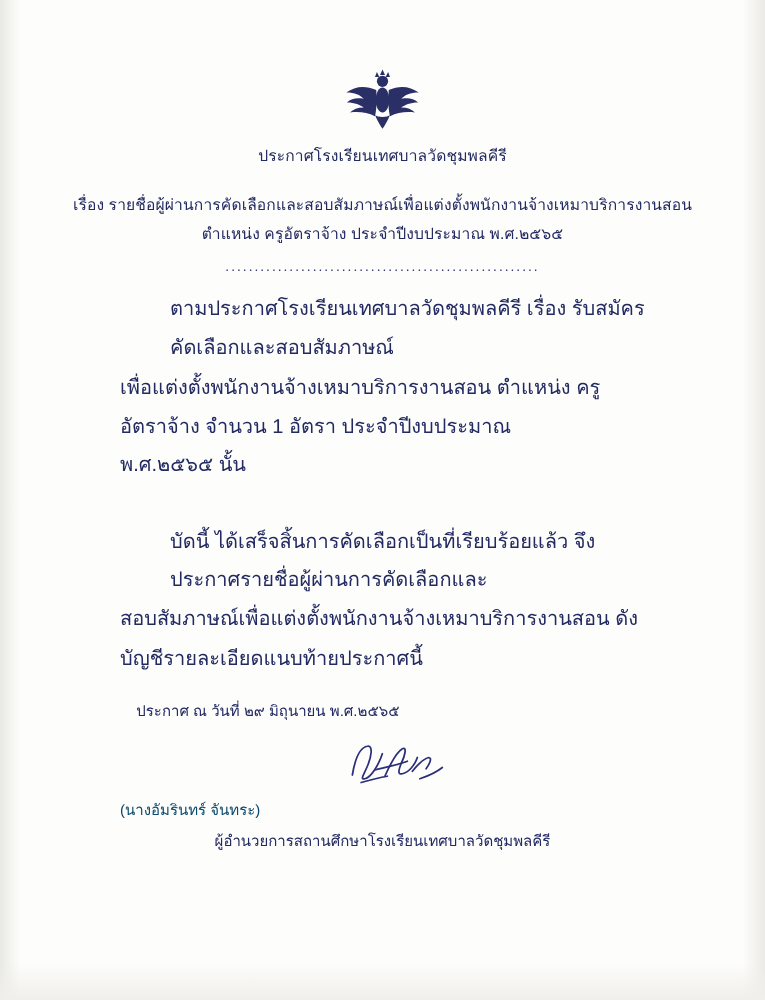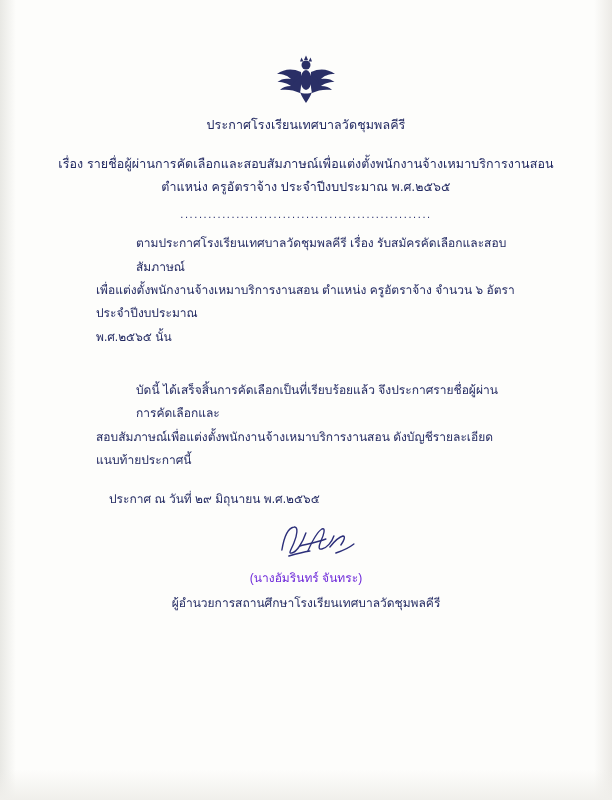--- a/index.html
+++ b/index.html
@@ -78,21 +78,21 @@
     text-align: center;
     margin-top: 11px;
     font-size: 11px;
     color: #2b3270;
     letter-spacing: 1.6px;
   }
 
   .para {
     margin: 0 auto;
     width: 420px;
-    font-size: 12px;
+    font-size: 16px;
     line-height: 1.95;
     color: #232a62;
     text-align: left;
   }
   .para.p1 { margin-top: 12px; }
   .para.p1 .first-line { padding-left: 40px; }
   .para.p2 { margin-top: 30px; }
   .para.p2 .first-line { padding-left: 40px; }
 
   .date-line {
@@ -115,23 +115,22 @@
   .signature-ink {
     position: absolute;
     left: 50%;
     top: 0;
     transform: translateX(-42%);
   }
 
   .signer-name {
     width: 420px;
     margin: 0 auto;
-    text-align: center;
     font-size: 12px;
-    color: #6d28d9;
+    color: #0c4a6e;
     margin-top: 2px;
   }
   .signer-title {
     width: 460px;
     margin: 0 auto;
     text-align: center;
     font-size: 12px;
     color: #232a62;
     margin-top: 6px;
   }
@@ -173,21 +172,21 @@
     <div class="title-block">
       <div class="title-line l1">ประกาศโรงเรียนเทศบาลวัดชุมพลคีรี</div>
       <div class="title-line l2">เรื่อง  รายชื่อผู้ผ่านการคัดเลือกและสอบสัมภาษณ์เพื่อแต่งตั้งพนักงานจ้างเหมาบริการงานสอน</div>
       <div class="title-line l3">ตำแหน่ง ครูอัตราจ้าง ประจำปีงบประมาณ พ.ศ.๒๕๖๕</div>
     </div>
 
     <div class="dotted-sep">......................................................</div>
 
     <div class="para p1">
       <div class="first-line">ตามประกาศโรงเรียนเทศบาลวัดชุมพลคีรี เรื่อง รับสมัครคัดเลือกและสอบสัมภาษณ์</div>
-      <div>เพื่อแต่งตั้งพนักงานจ้างเหมาบริการงานสอน ตำแหน่ง ครูอัตราจ้าง จำนวน ๖ อัตรา ประจำปีงบประมาณ</div>
+      <div>เพื่อแต่งตั้งพนักงานจ้างเหมาบริการงานสอน ตำแหน่ง ครูอัตราจ้าง จำนวน 1 อัตรา ประจำปีงบประมาณ</div>
       <div>พ.ศ.๒๕๖๕ นั้น</div>
     </div>
 
     <div class="para p2">
       <div class="first-line">บัดนี้ ได้เสร็จสิ้นการคัดเลือกเป็นที่เรียบร้อยแล้ว จึงประกาศรายชื่อผู้ผ่านการคัดเลือกและ</div>
       <div>สอบสัมภาษณ์เพื่อแต่งตั้งพนักงานจ้างเหมาบริการงานสอน ดังบัญชีรายละเอียดแนบท้ายประกาศนี้</div>
     </div>
 
     <div class="date-line">ประกาศ ณ วันที่ ๒๙ มิถุนายน พ.ศ.๒๕๖๕</div>
 

